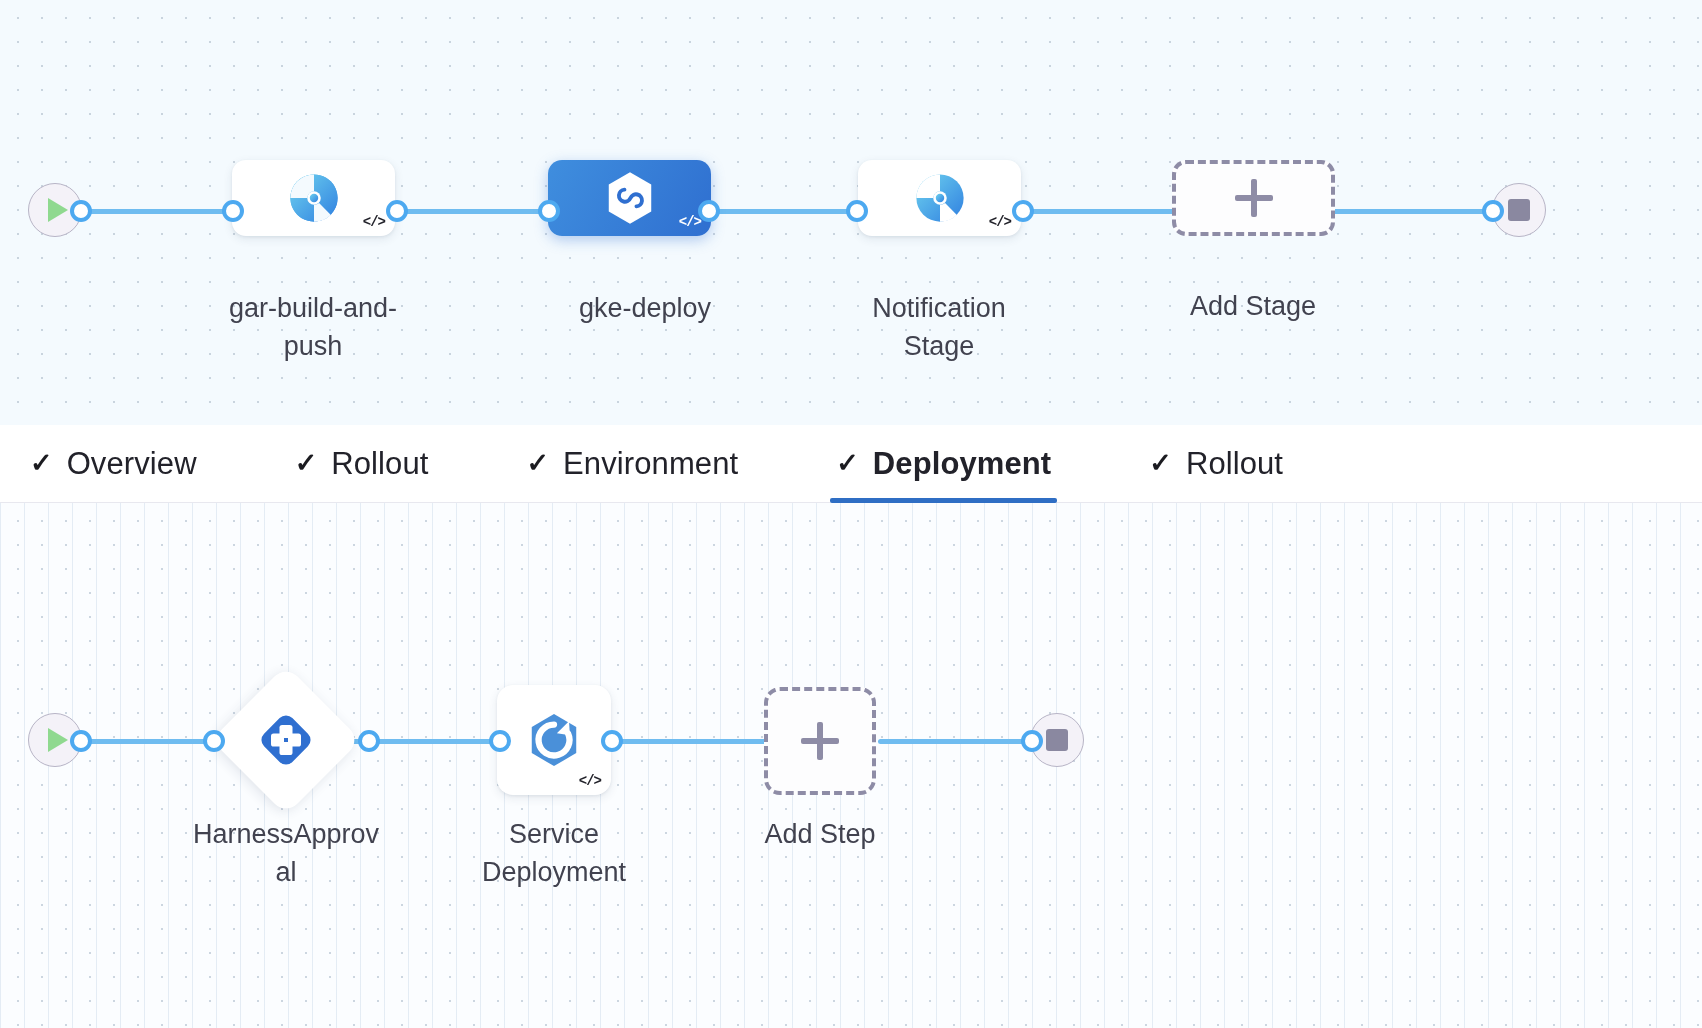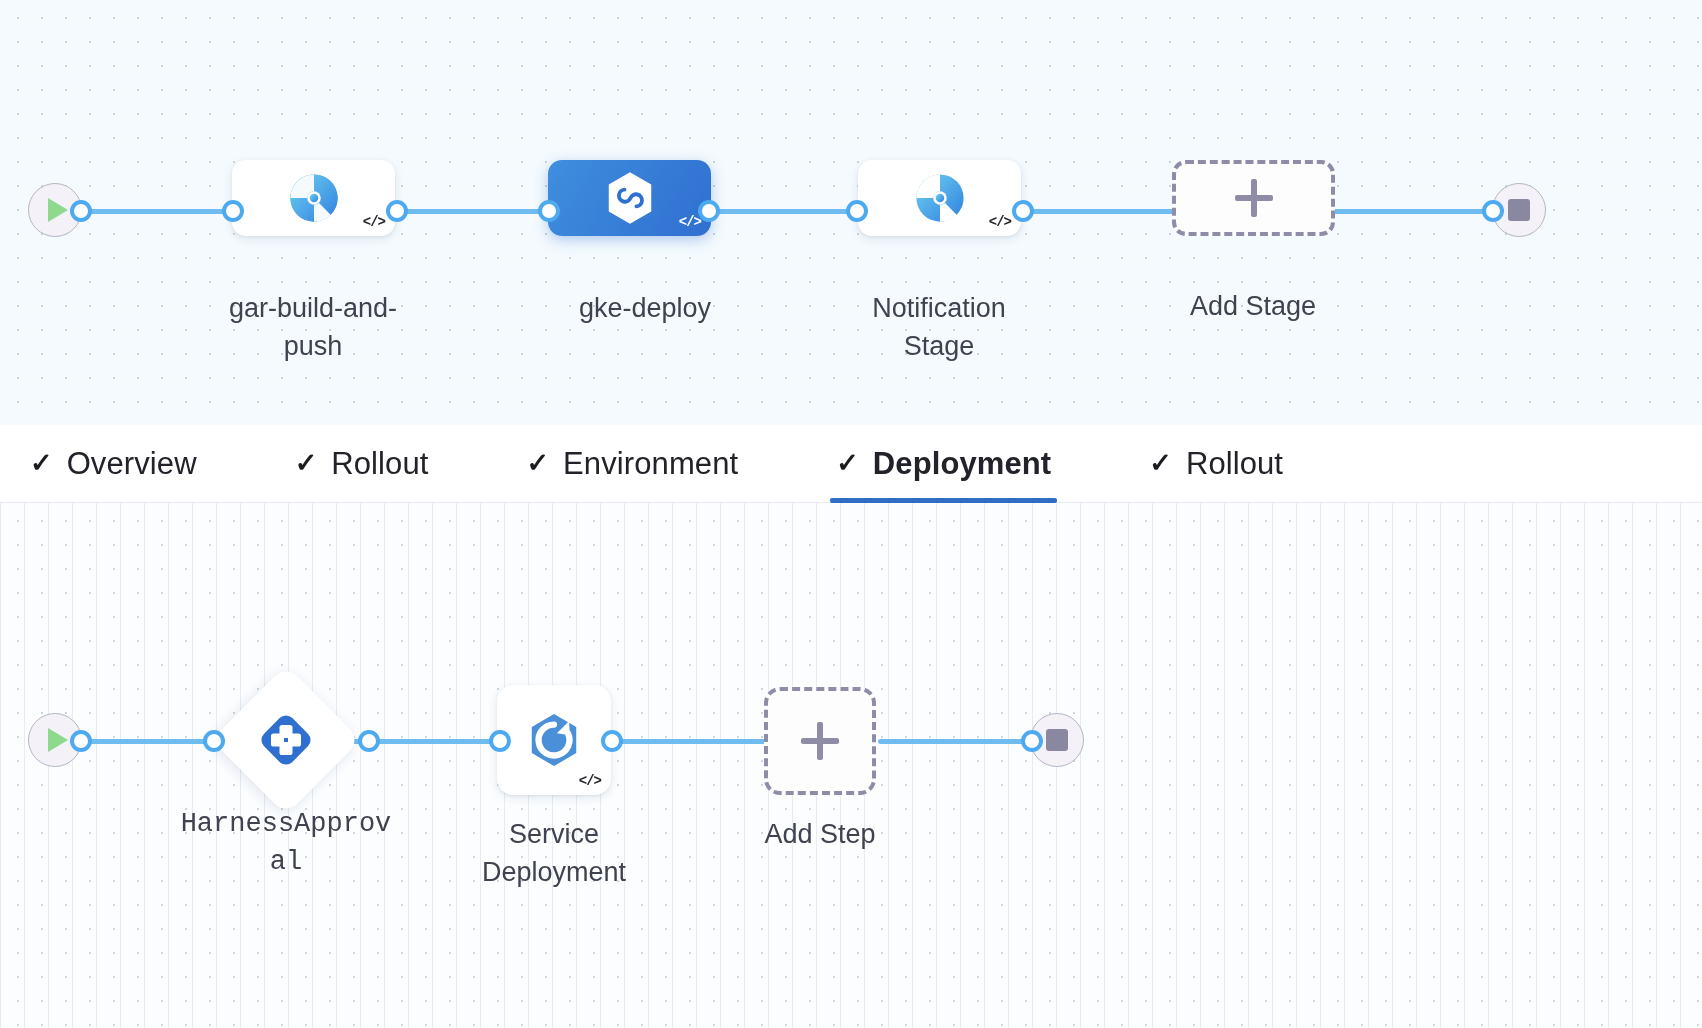--- a/index.html
+++ b/index.html
@@ -322,21 +322,21 @@
     <svg width="52" height="52" viewBox="0 0 52 52">
       <rect x="6" y="6" width="40" height="40" rx="9" transform="rotate(45 26 26)" fill="#2f6fd0"></rect>
       <rect x="19.5" y="11" width="13" height="13" rx="2.6" fill="#ffffff"></rect>
       <rect x="19.5" y="28" width="13" height="13" rx="2.6" fill="#ffffff"></rect>
       <rect x="11" y="19.5" width="13" height="13" rx="2.6" fill="#ffffff"></rect>
       <rect x="28" y="19.5" width="13" height="13" rx="2.6" fill="#ffffff"></rect>
     </svg>
   </div>
   <div class="port" style="left:203px; top:227px;"></div>
   <div class="port" style="left:358px; top:227px;"></div>
-  <div class="node-label" style="left:167px; top:303px; width:238px; white-space:pre-line;font-family:Liberation Mono, monospace;">HarnessApprov
+  <div class="node-label" style="left:167px; top:313px; width:238px; white-space:pre-line;">HarnessApprov
 al</div>
 
   <div class="node-card" style="left:497px; top:182px; width:114px; height:110px; border-radius:16px;">
     <span>
       <svg width="58" height="58" viewBox="0 0 60 60">
         <path d="M30 3 L53 16.5 L53 43.5 L30 57 L7 43.5 L7 16.5 Z" fill="#4a90d9"></path>
         <path d="M30 14 a16 16 0 1 0 14.5 9.2" fill="none" stroke="#ffffff" stroke-width="6.5" stroke-linecap="round"></path>
         <path d="M45.5 10.5 L46.5 25 L33 23" fill="#ffffff"></path>
       </svg>
     </span>

